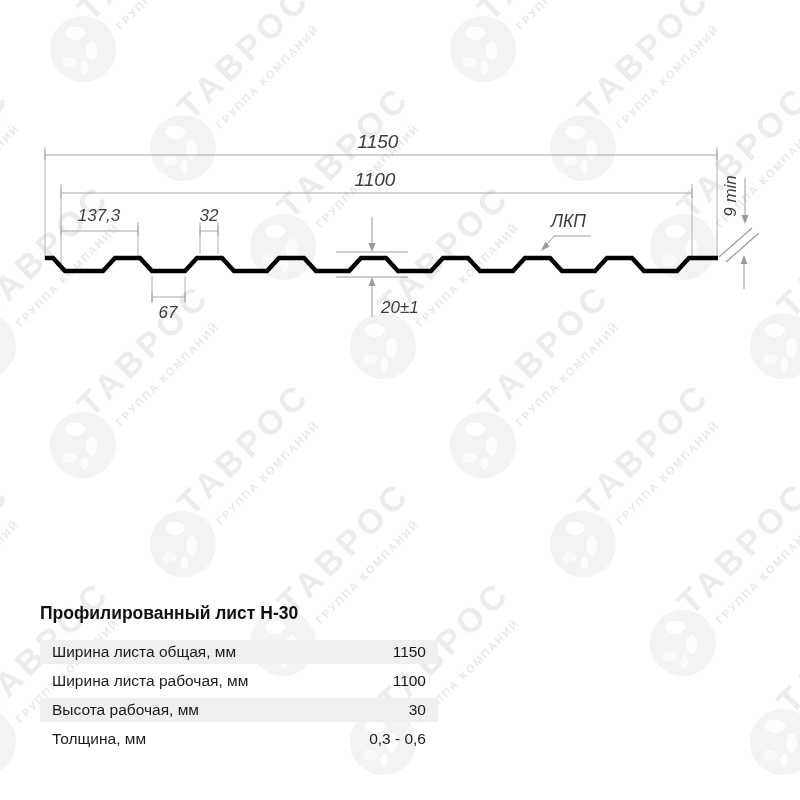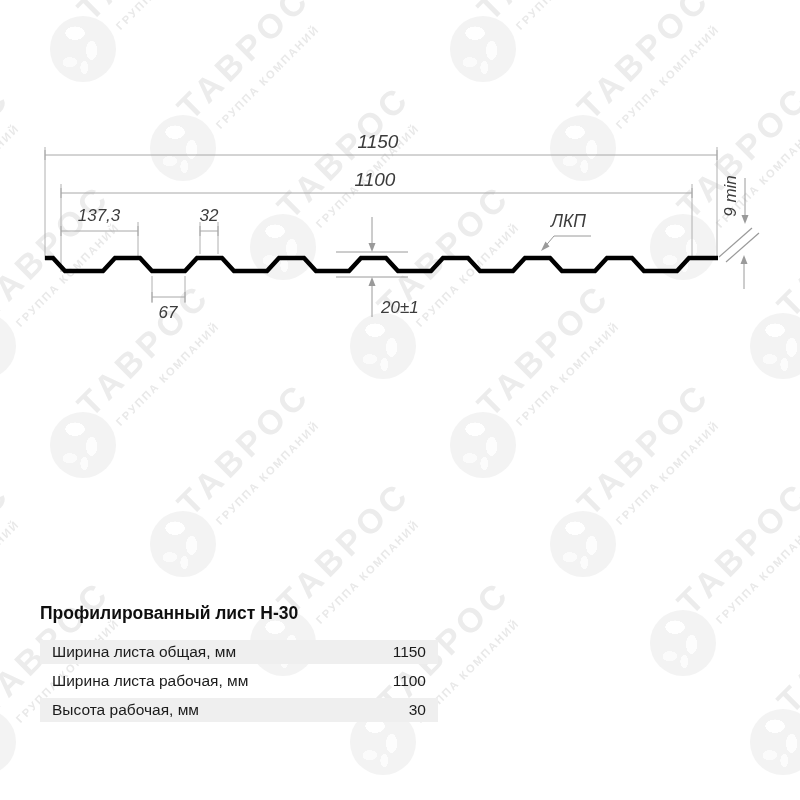--- a/index.html
+++ b/index.html
@@ -215,15 +215,19 @@
       <span class="spec-value">1150</span>
     </div>
     <div class="spec-row">
       <span>Ширина листа рабочая, мм</span>
       <span class="spec-value">1100</span>
     </div>
     <div class="spec-row shaded">
       <span>Высота рабочая, мм</span>
       <span class="spec-value">30</span>
     </div>
+    <div class="spec-row">
+      <span>Толщина, мм</span>
+      <span class="spec-value">0,3 - 0,6</span>
+    </div>
   </div>
 
 </div>
 
 </body></html>

